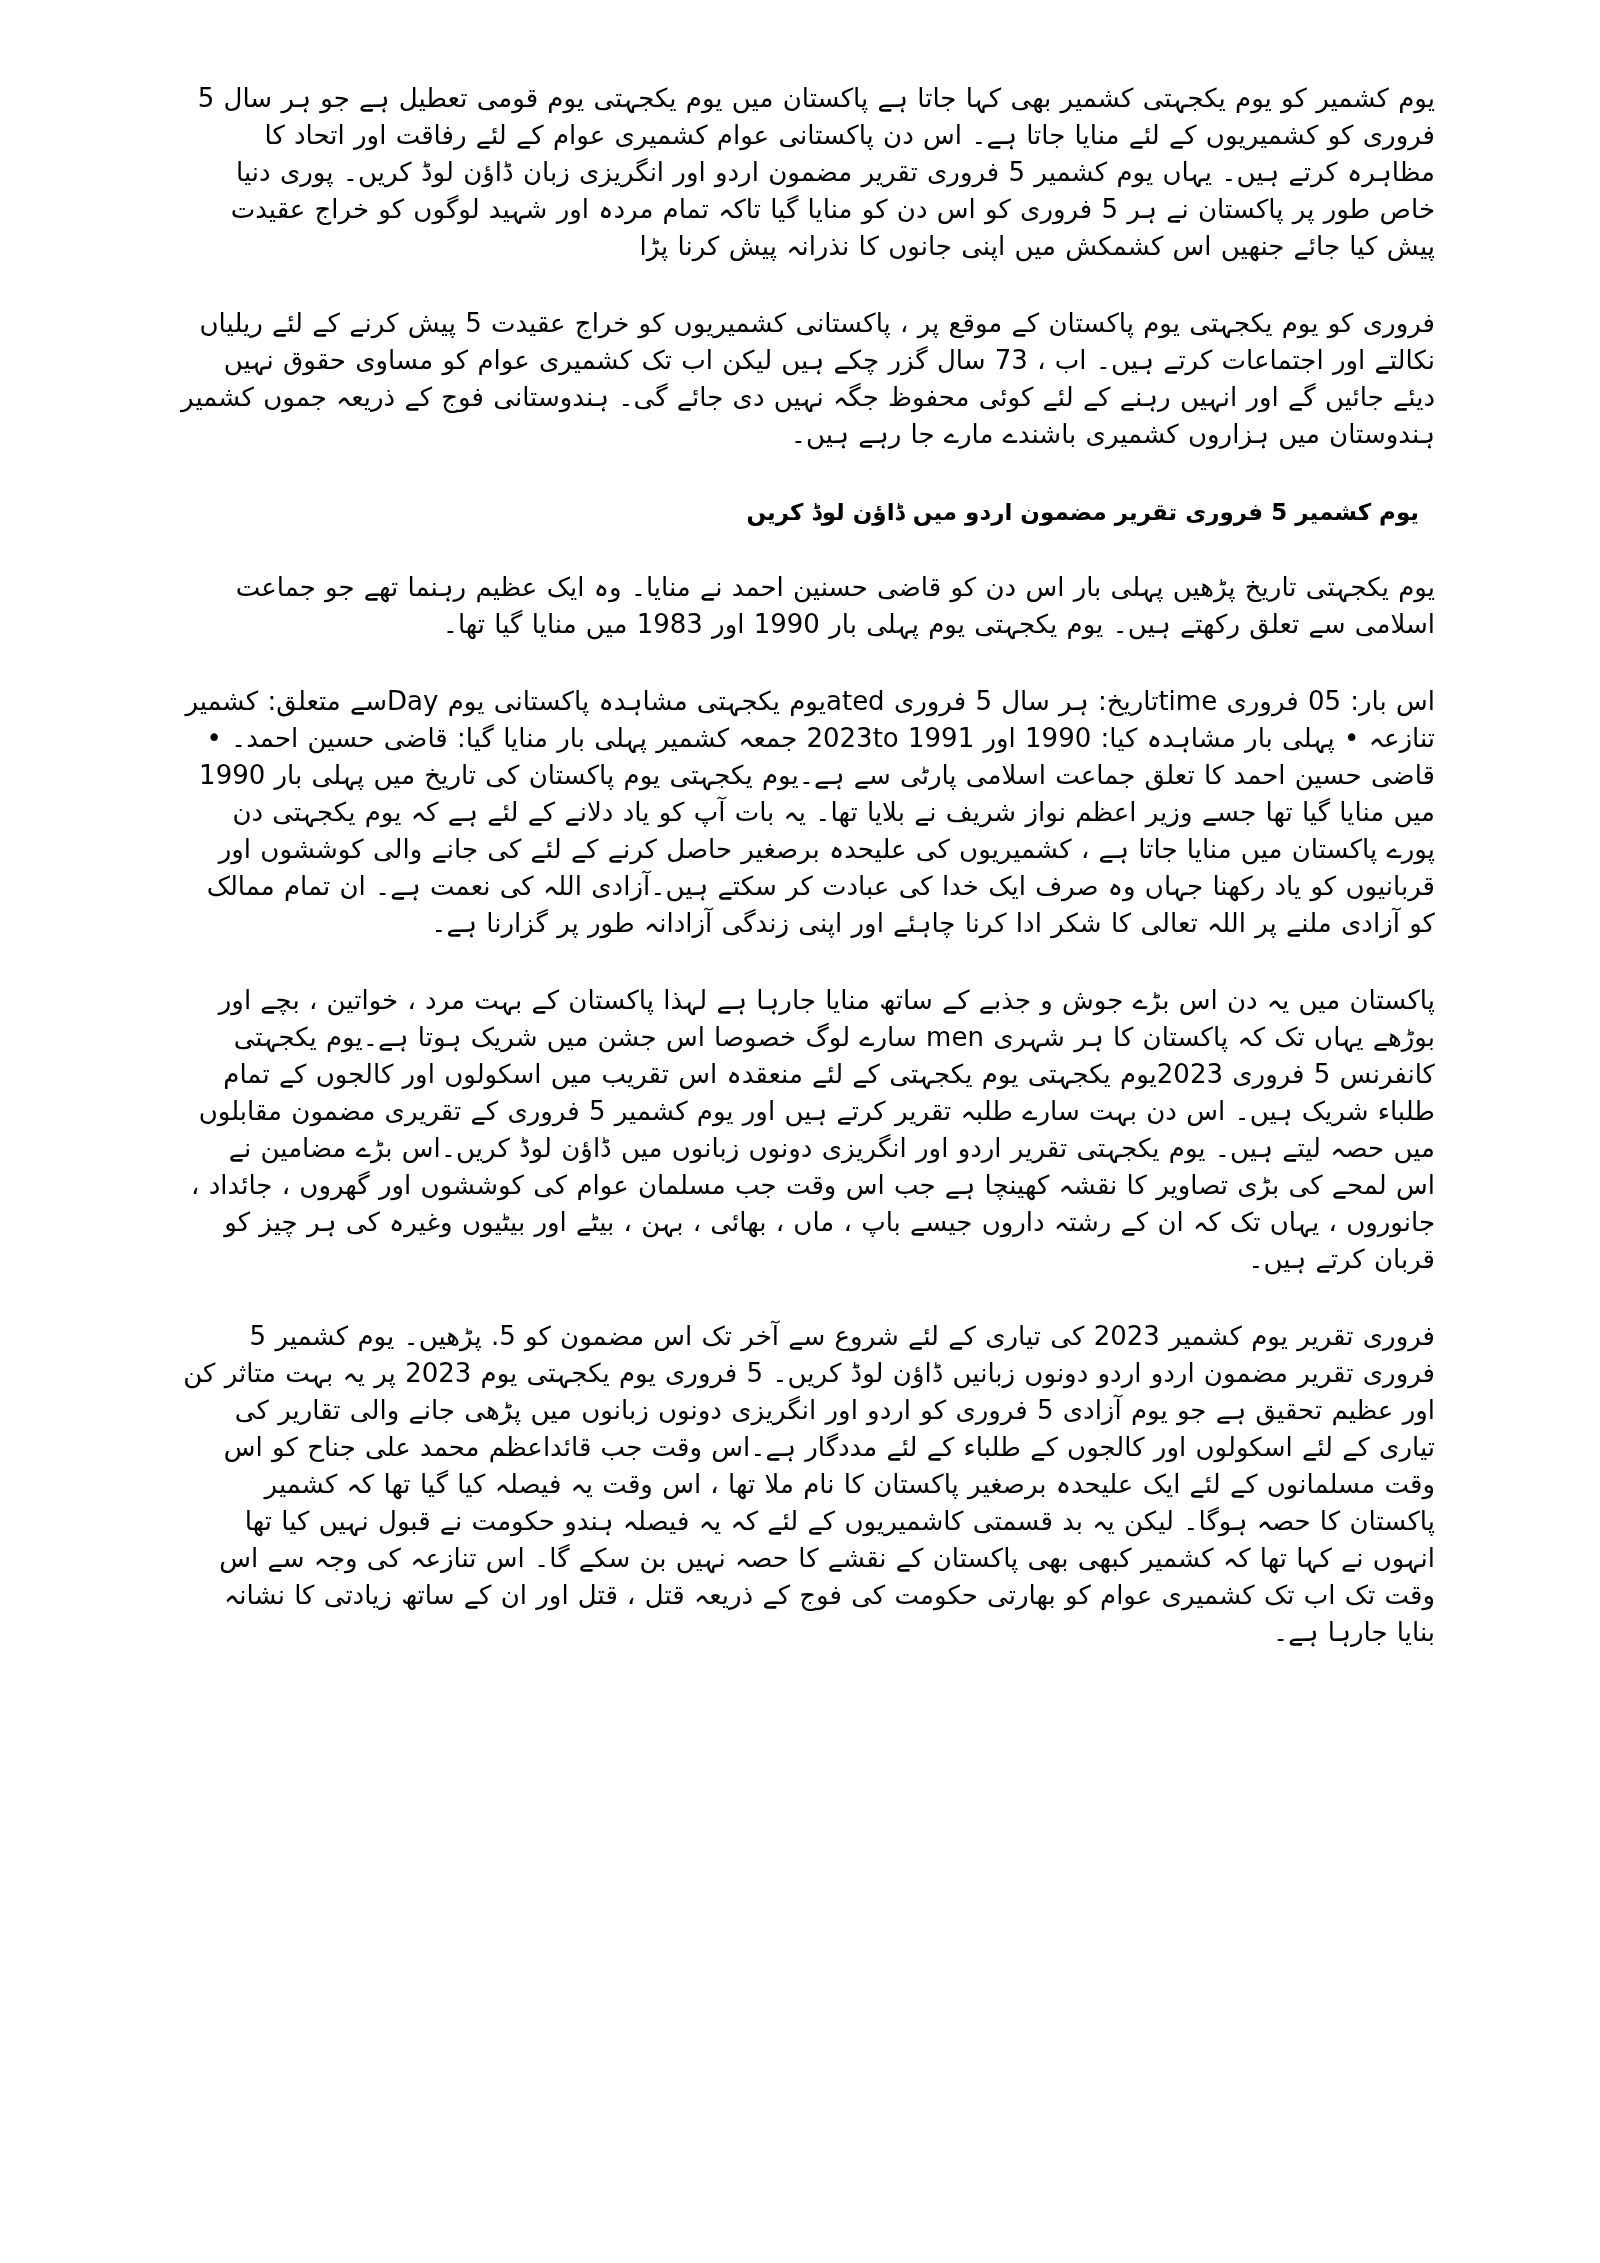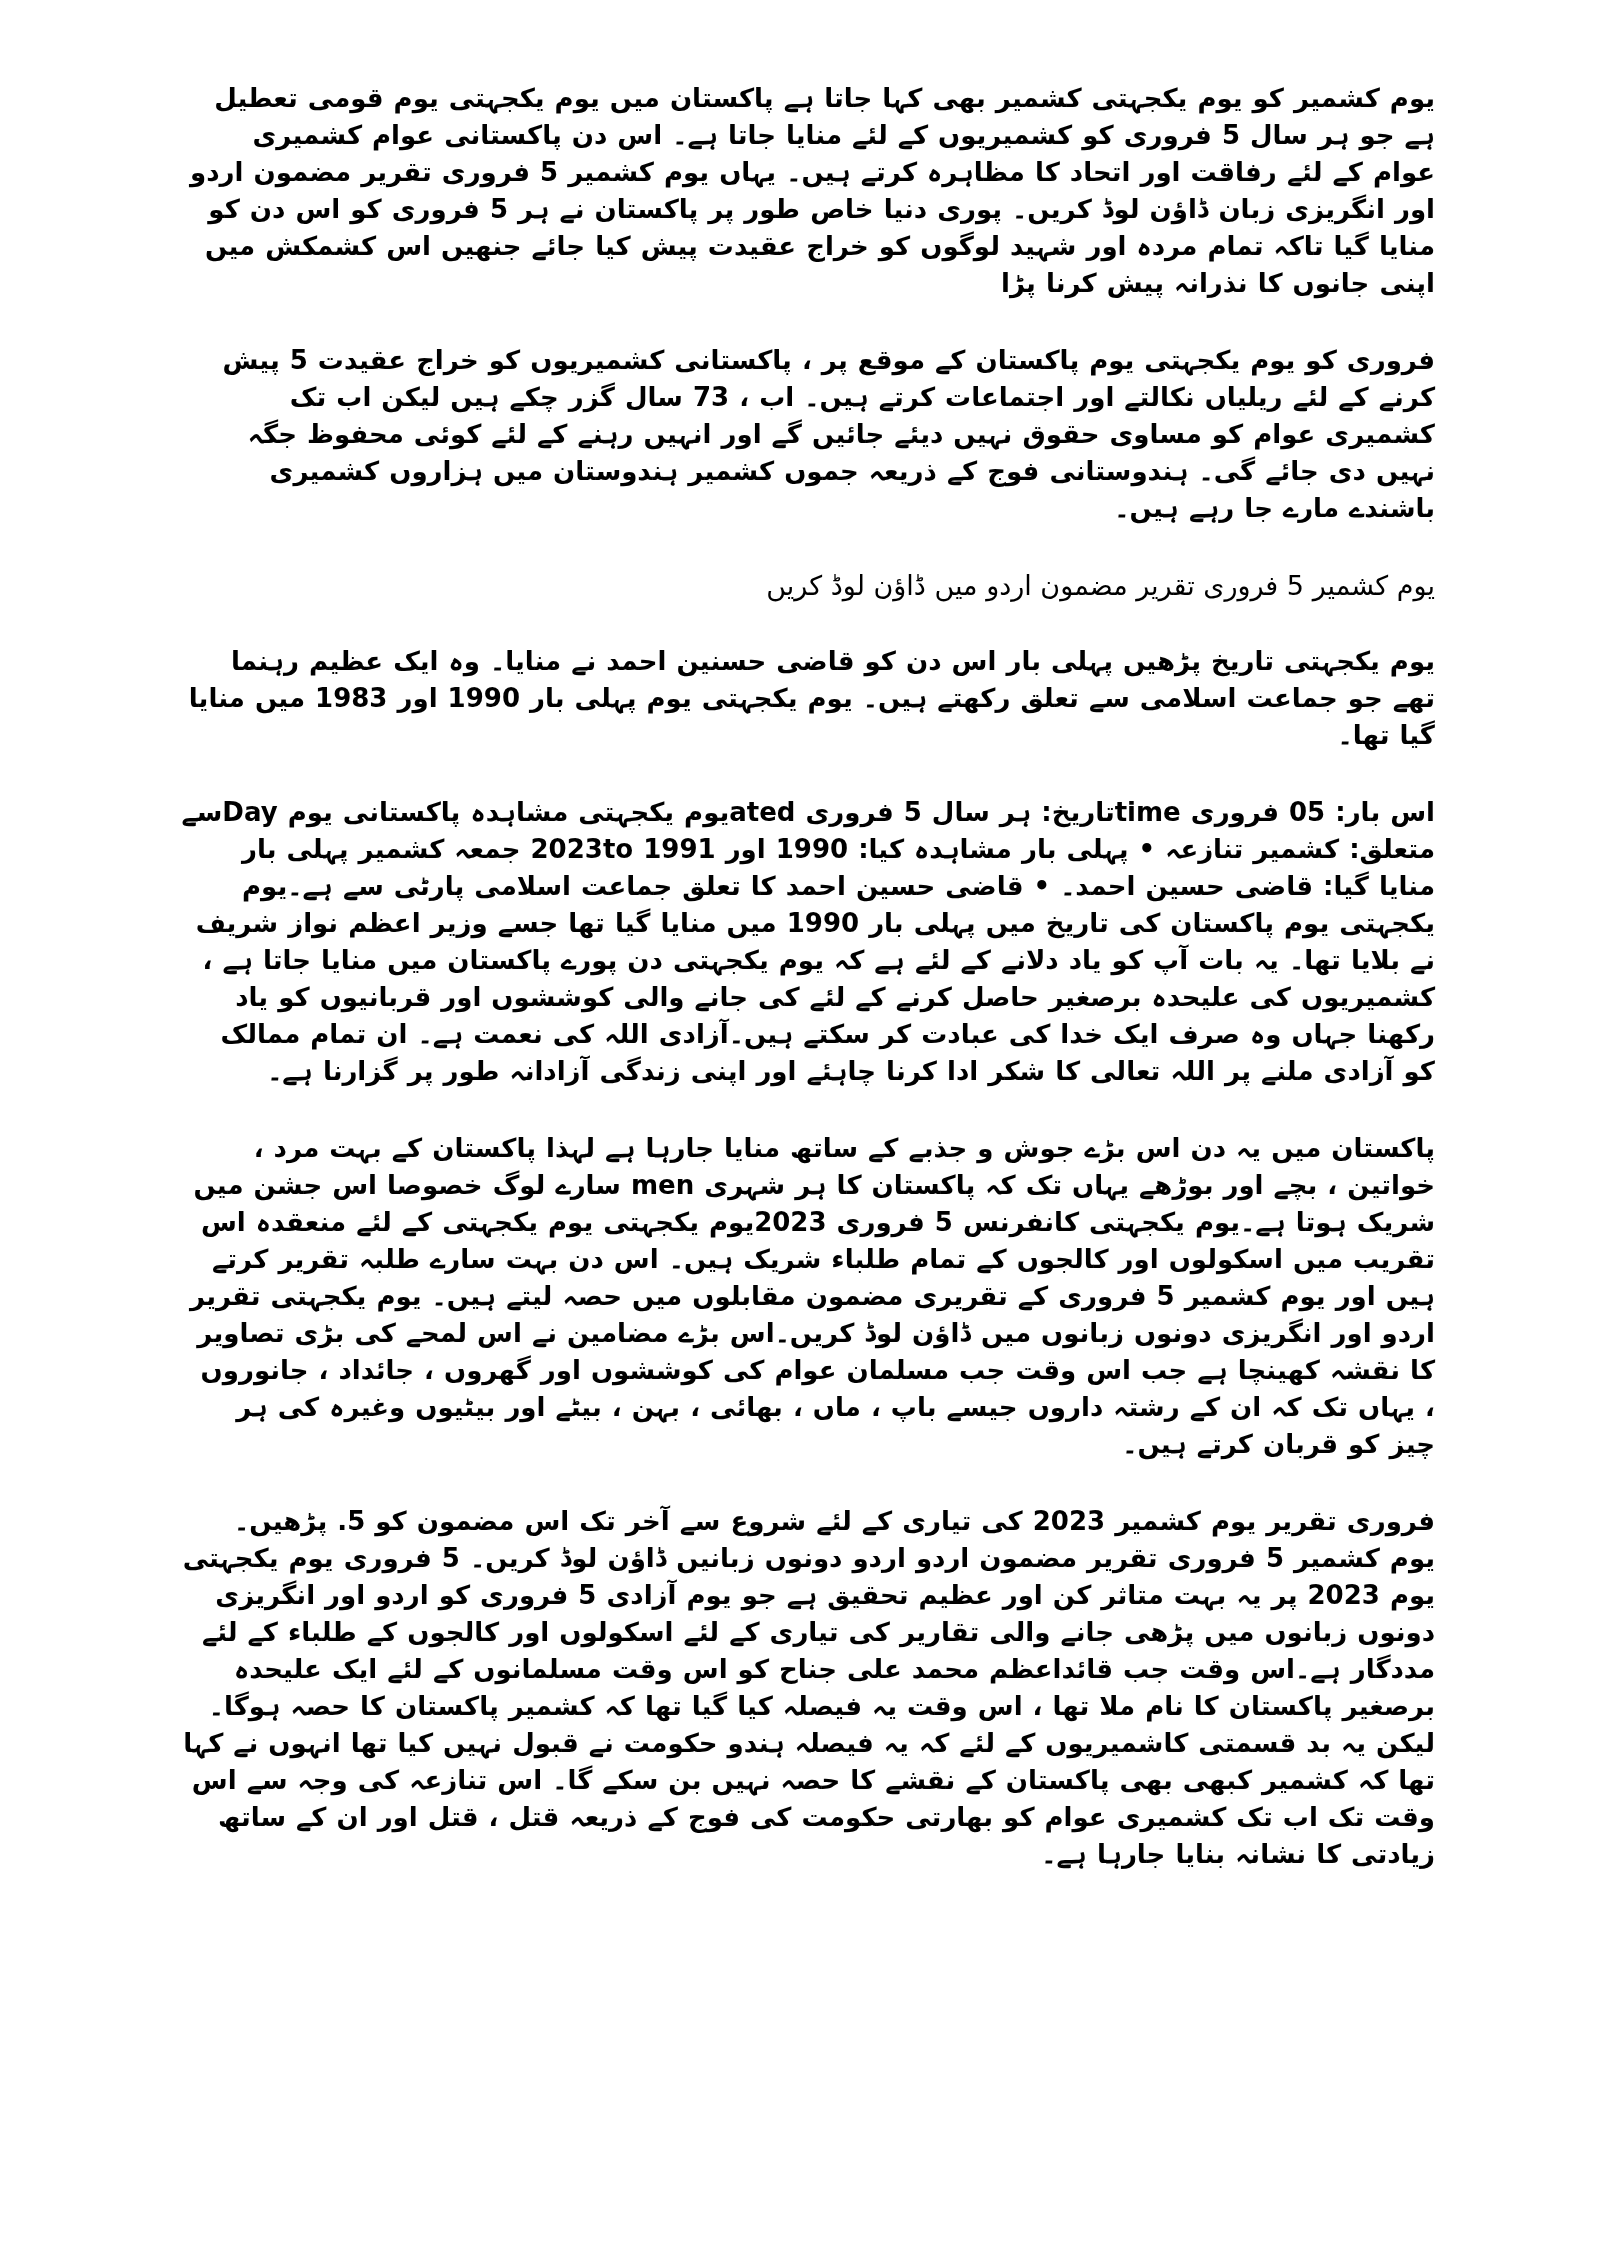--- a/index.html
+++ b/index.html
@@ -20,28 +20,28 @@
       padding: 80px 165px 40px 165px;
       direction: rtl;
       text-align: right;
       color: #000000;
       background: #ffffff;
     }
     .page p {
       margin: 0 0 40px 16px;
       font-size: 26px;
       line-height: 37px;
-      font-weight: 700;
+      font-weight: 400;
       word-spacing: 1px;
     }
     .page h2 {
-      margin: 26px 0 38px 0;
-      font-size: 27px;
+      margin: 26px 16px 38px 0;
+      font-size: 23px;
       line-height: 38px;
-      font-weight: 400;
+      font-weight: 700;
     }
   </style>
 </head>
 <body>
 
 <article class="page">
   <p>یوم کشمیر کو یوم یکجہتی کشمیر بھی کہا جاتا ہے پاکستان میں یوم یکجہتی یوم قومی تعطیل ہے جو ہر سال 5 فروری کو کشمیریوں کے لئے منایا جاتا ہے۔ اس دن پاکستانی عوام کشمیری عوام کے لئے رفاقت اور اتحاد کا مظاہرہ کرتے ہیں۔ یہاں یوم کشمیر 5 فروری تقریر مضمون اردو اور انگریزی زبان ڈاؤن لوڈ کریں۔ پوری دنیا خاص طور پر پاکستان نے ہر 5 فروری کو اس دن کو منایا گیا تاکہ تمام مردہ اور شہید لوگوں کو خراج عقیدت پیش کیا جائے جنھیں اس کشمکش میں اپنی جانوں کا نذرانہ پیش کرنا پڑا</p>
 
   <p>فروری کو یوم یکجہتی یوم پاکستان کے موقع پر ، پاکستانی کشمیریوں کو خراج عقیدت 5 پیش کرنے کے لئے ریلیاں نکالتے اور اجتماعات کرتے ہیں۔ اب ، 73 سال گزر چکے ہیں لیکن اب تک کشمیری عوام کو مساوی حقوق نہیں دیئے جائیں گے اور انہیں رہنے کے لئے کوئی محفوظ جگہ نہیں دی جائے گی۔ ہندوستانی فوج کے ذریعہ جموں کشمیر ہندوستان میں ہزاروں کشمیری باشندے مارے جا رہے ہیں۔</p>
 

